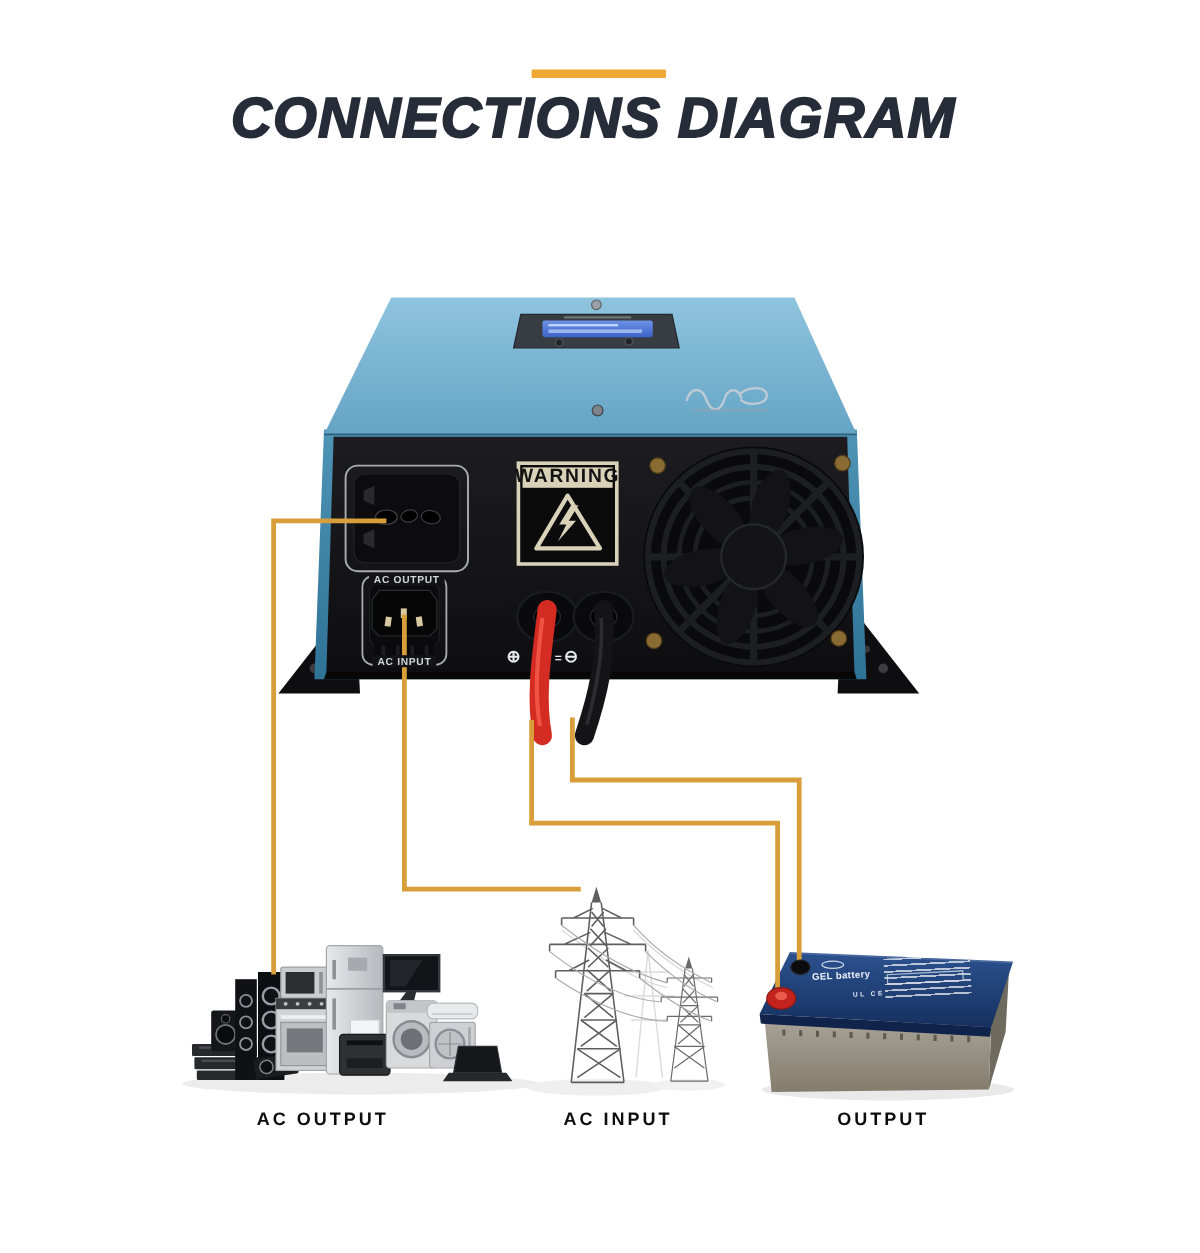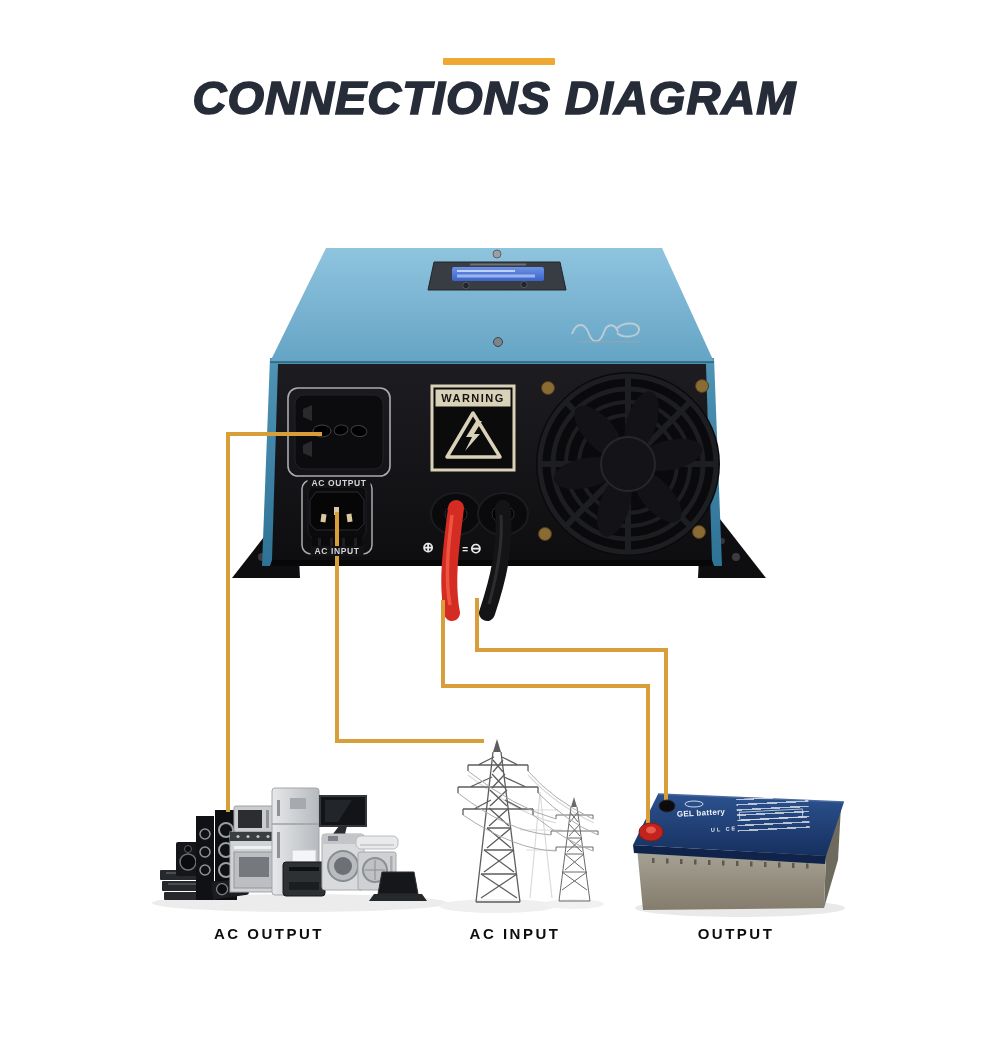--- a/index.html
+++ b/index.html
@@ -4,21 +4,21 @@
 <style>
   html,body{margin:0;padding:0;background:#ffffff;}
   .page{position:relative;width:1000px;height:1044px;background:#fff;overflow:hidden;
         font-family:"Liberation Sans",sans-serif;}
   .accent-bar{position:absolute;left:443px;top:58px;width:112px;height:7px;background:#EFA832;border-radius:1px;}
   .title{position:absolute;left:0;top:72px;width:989px;margin:0;text-align:center;
          font-size:47px;line-height:1.1;font-weight:700;font-style:italic;color:#272c39;
          -webkit-text-stroke:1.6px #272c39;letter-spacing:1px;}
   svg.art{position:absolute;left:0;top:0;}
   .ovl{position:absolute;transform:translate(-50%,-50%);white-space:nowrap;}
-  .warn-txt{font-size:11px;font-weight:700;letter-spacing:1.5px;color:#131313;}
+  .warn-txt{font-size:16px;font-weight:700;letter-spacing:1.5px;color:#131313;}
   .port-label{font-size:8.5px;font-weight:700;letter-spacing:.6px;color:#d3d5d8;background:#131316;padding:0 4px;}
   .sym{color:#e9eaec;font-size:14px;font-weight:700;}
   .dc{font-size:10px;color:#e9eaec;font-weight:700;margin-right:2px;}
   .cap{font-size:15px;font-weight:700;letter-spacing:2.5px;color:#0d0d0d;}
   .bat-brand{font-size:8px;font-weight:700;color:#eef2f8;letter-spacing:.3px;transform:translate(-50%,-50%) rotate(-3deg);}
   .bat-cert{font-size:5.5px;font-weight:700;color:#dde4ef;letter-spacing:2px;transform:translate(-50%,-50%) rotate(-3deg);}
   .bat-specs{position:absolute;left:737px;top:797px;width:72px;height:34px;transform:rotate(-3deg);
      background:repeating-linear-gradient(to bottom,rgba(255,255,255,.8) 0 1.5px,rgba(255,255,255,0) 1.5px 5.2px);
      opacity:.85;}
   .bat-specs .hl{position:absolute;left:2px;top:13px;width:62px;height:7px;border:1px solid rgba(255,255,255,.75);}

